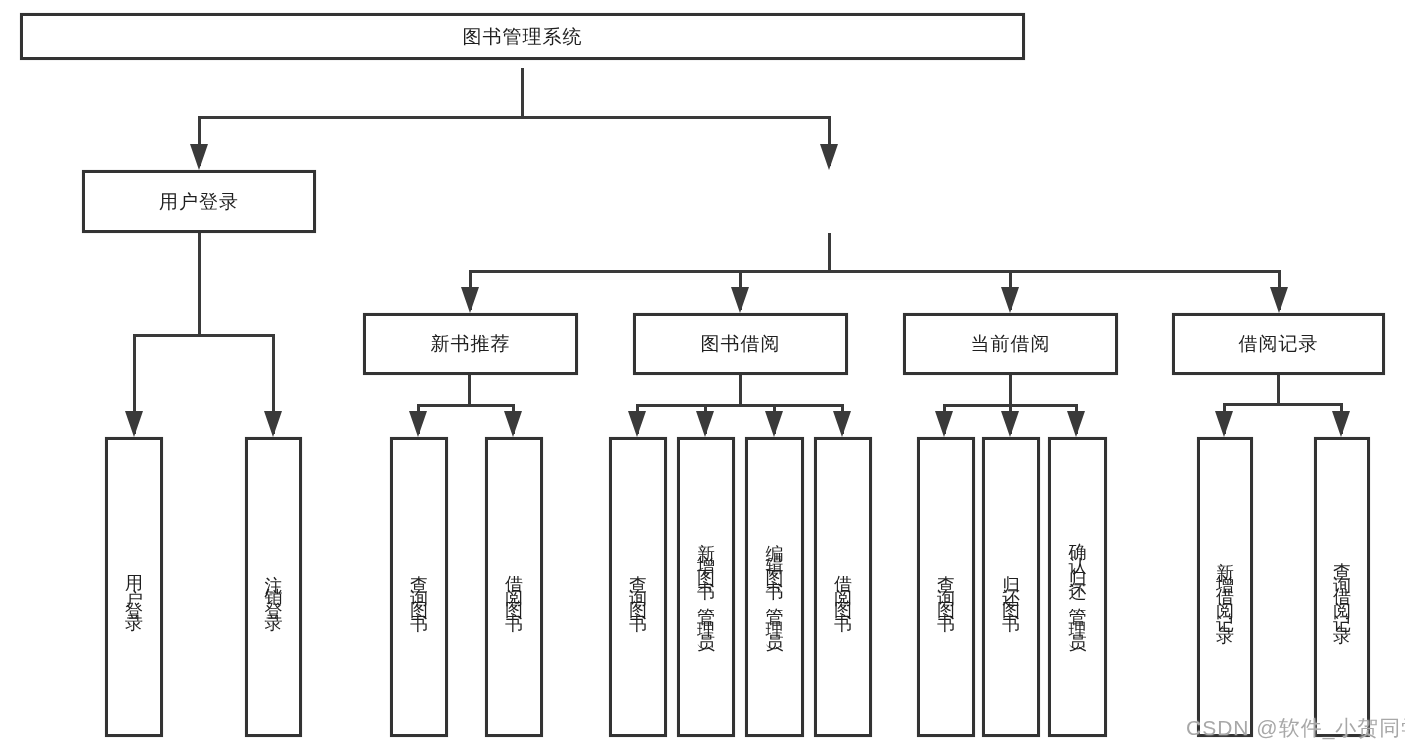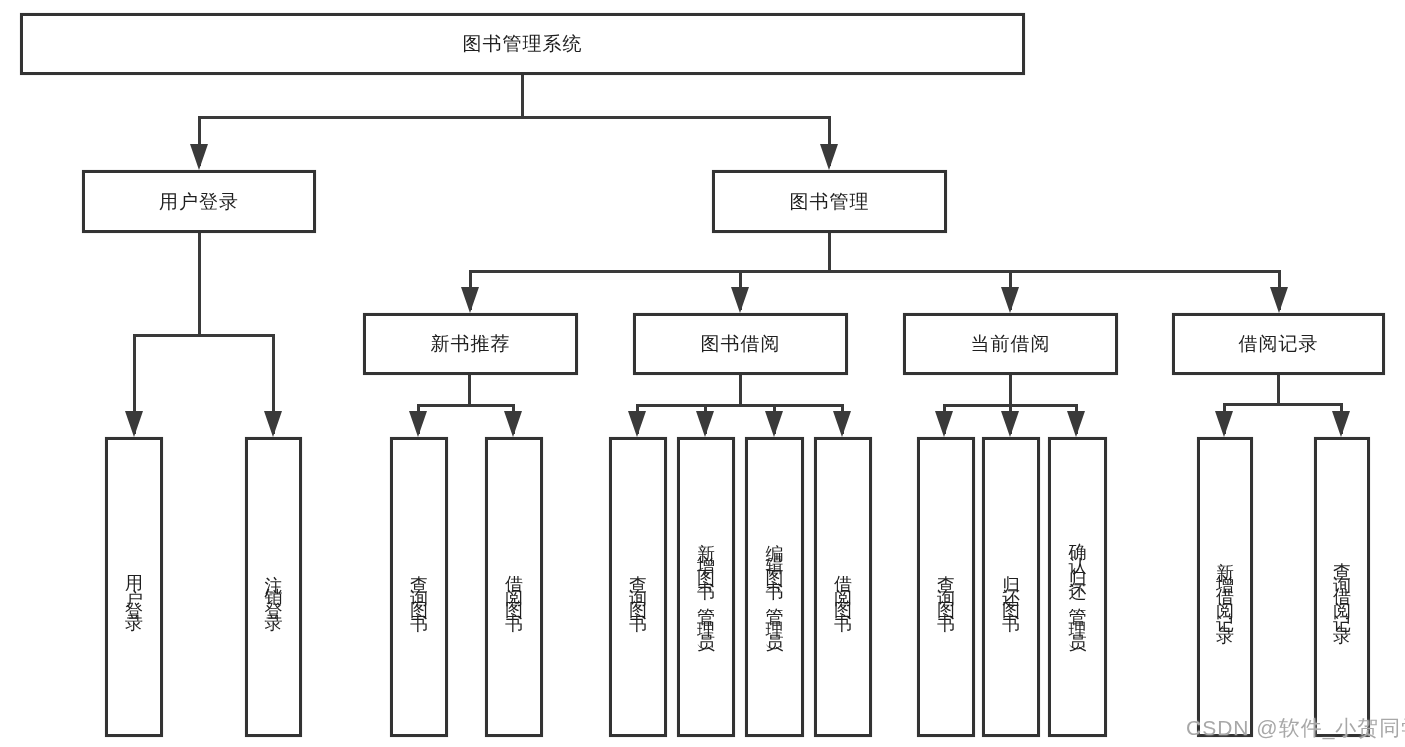--- a/index.html
+++ b/index.html
@@ -48,36 +48,33 @@
     text-shadow:0 0 2px #ffffff;
     z-index:3;
     white-space:nowrap;
   }
 </style>
 </head>
 <body>
 
 <div id="canvas">
 
-  <div class="box" style="left:20px;top:13px;width:1005px;height:62px;">
+  <div class="box" style="left:20px;top:13px;width:1005px;height:47px;">
     <span>图书管理系统</span>
   </div>
 
   <div class="vl" style="left:521px;top:68px;height:50px;"></div>
   <div class="hl" style="left:198px;top:116px;width:633px;"></div>
   <div class="vl" style="left:198px;top:116px;height:50px;"></div>
   <div class="ar" style="left:190px;top:144px;"></div>
   <div class="vl" style="left:828px;top:116px;height:50px;"></div>
   <div class="ar" style="left:820px;top:144px;"></div>
 
   <div class="box" style="left:82px;top:170px;width:234px;height:63px;">
     <span>用户登录</span>
-  </div>
-  <div class="box" style="left:712px;top:170px;width:235px;height:63px;">
-    <span>图书管理</span>
   </div>
 
   <div class="vl" style="left:198px;top:233px;height:104px;"></div>
   <div class="hl" style="left:133px;top:334px;width:142px;"></div>
   <div class="vl" style="left:133px;top:334px;height:100px;"></div>
   <div class="ar" style="left:125px;top:411px;"></div>
   <div class="vl" style="left:272px;top:334px;height:100px;"></div>
   <div class="ar" style="left:264px;top:411px;"></div>
 
   <div class="vl" style="left:828px;top:233px;height:40px;"></div>

